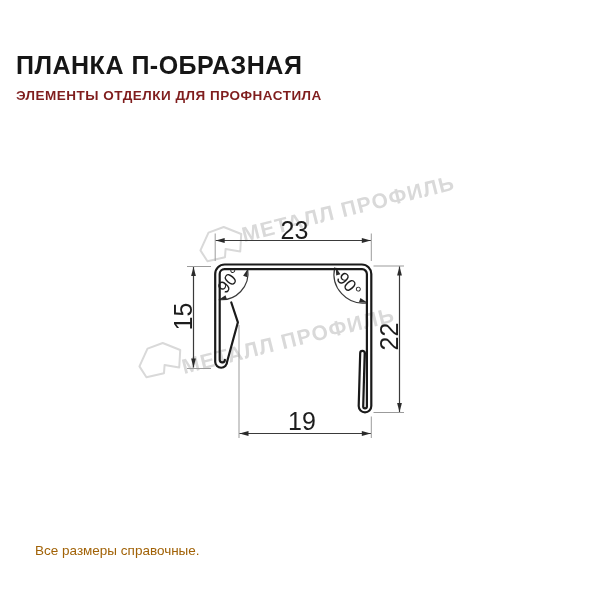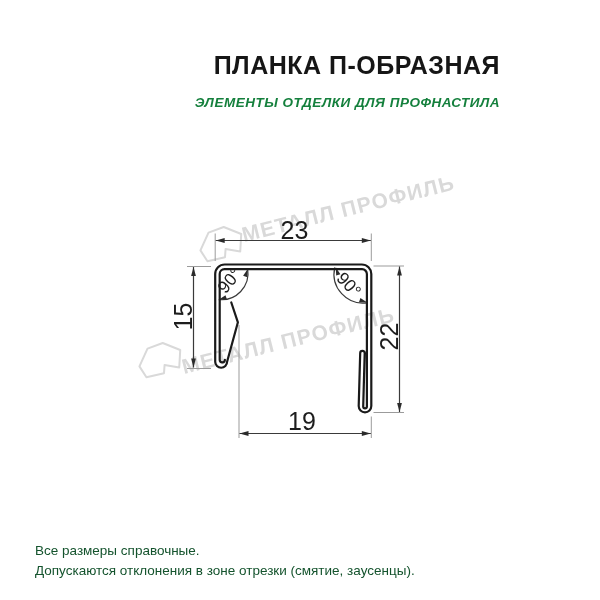--- a/index.html
+++ b/index.html
@@ -1,23 +1,23 @@
 <!DOCTYPE html>
 <html><head>
 <meta charset="utf-8">
 <style>
   html,body{margin:0;padding:0;background:#ffffff;}
   body{width:600px;height:600px;position:relative;overflow:hidden;
        font-family:"Liberation Sans","DejaVu Sans",sans-serif;}
   .page{position:absolute;inset:0;background:#ffffff;}
-  .title-block{position:absolute;top:52px;left:0;width:500px;text-align:right;color:#161616;}
+  .title-block{position:absolute;top:52px;left:16px;width:500px;text-align:left;color:#161616;}
   .title{font-size:25px;font-weight:bold;line-height:26px;letter-spacing:0.5px;white-space:nowrap;}
-  .subtitle{margin-top:17px;font-size:13.5px;font-weight:bold;letter-spacing:0.5px;color:#15803d;white-space:nowrap;font-style:italic;}
+  .subtitle{margin-top:10px;font-size:13.5px;font-weight:bold;letter-spacing:0.5px;color:#7f1d1d;white-space:nowrap;}
   .drawing-svg{position:absolute;left:0;top:0;}
-  .notes{position:absolute;left:35px;top:541px;font-size:13.5px;line-height:20px;color:#14532d;}
+  .notes{position:absolute;left:35px;top:541px;font-size:13.5px;line-height:20px;color:#a16207;text-align:center;}
   .wm-text{font-weight:bold;font-size:21px;letter-spacing:1.2px;}
   .dim-label{font-size:25px;fill:#1d1d1d;}
   .angle-label{font-size:17.5px;fill:#1d1d1d;}
 </style>
 </head>
 <body>
 
 <div class="page">
 
   <div class="title-block">
@@ -99,16 +99,15 @@
       <text class="dim-label" x="182.5" y="316.5" text-anchor="middle" dominant-baseline="central" transform="rotate(-90 182.5 316.5)">15</text>
       <text class="dim-label" x="388.5" y="336.5" text-anchor="middle" dominant-baseline="central" transform="rotate(-90 388.5 336.5)">22</text>
       <text class="dim-label" x="302" y="430" text-anchor="middle">19</text>
       <text class="angle-label" x="229.5" y="280.5" text-anchor="middle" dominant-baseline="central" transform="rotate(-50 229.5 280.5)">90°</text>
       <text class="angle-label" x="349" y="284.5" text-anchor="middle" dominant-baseline="central" transform="rotate(47 349 284.5)">90°</text>
     </g>
   </svg>
 
   <div class="notes">
     <div>Все размеры справочные.</div>
-    <div>Допускаются отклонения в зоне отрезки (смятие, заусенцы).</div>
   </div>
 
 </div>
 
 </body></html>

